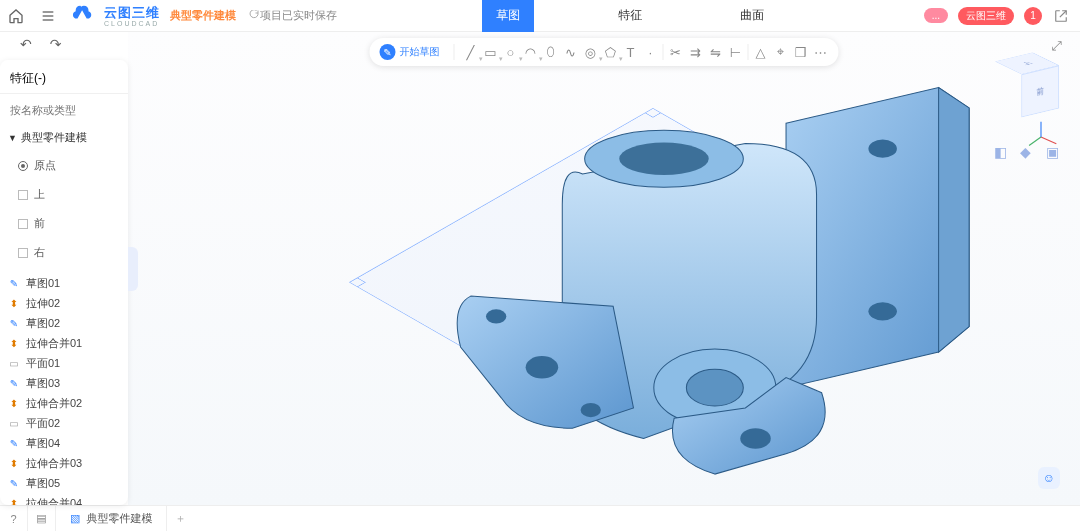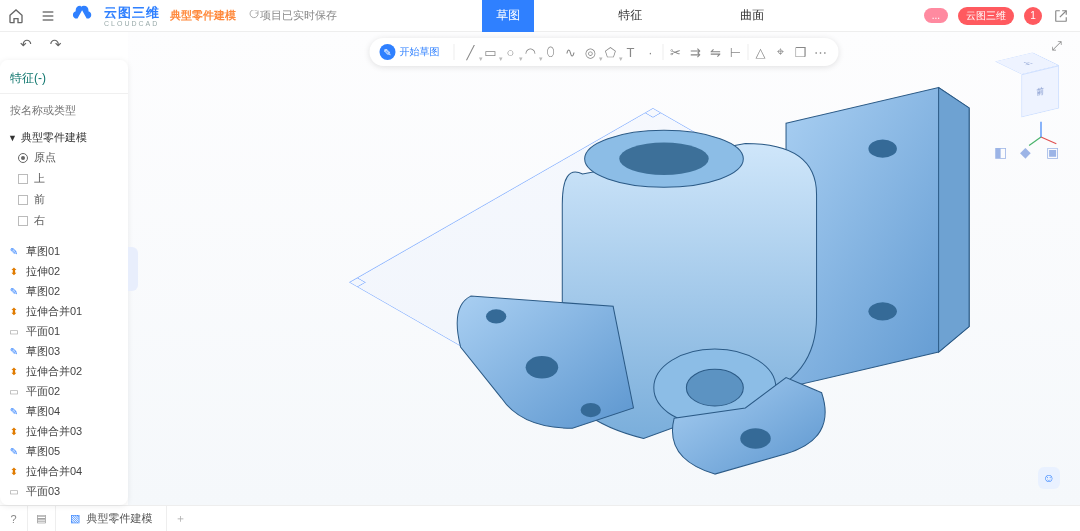--- a/index.html
+++ b/index.html
@@ -24,27 +24,27 @@
 
   
   .workspace { position:relative; height: calc(531px - 32px - 26px); display:flex; }
 
   
   .undo-row { position:absolute; top:4px; left:20px; display:flex; gap:18px; color:#666; z-index:3;}
   .undo-row span { cursor:pointer; font-size:14px; }
 
   
   .sidebar { width:128px; background:#fff; margin-top:28px; border-radius:8px; box-shadow:0 1px 6px rgba(0,0,0,.08); display:flex; flex-direction:column; overflow:hidden; z-index:2; }
-  .side-head { padding:10px 10px 6px; font-size:12px; color:#0f766e; border-bottom:1px solid #f0f0f0; }
+  .side-head { padding:10px 10px 6px; font-size:12px; color:#000000; border-bottom:1px solid #f0f0f0; }
   .side-search { padding:6px 10px; }
   .side-search input { width:100%; border:none; outline:none; font-size:11px; color:#aaa; }
   .side-group { padding:6px 8px 2px; font-size:11px; color:#333; display:flex; align-items:center; gap:4px; }
   .side-group .caret { font-size:9px; }
   .geo-list { padding:0 0 6px 18px; font-size:11px; color:#555; }
-  .geo-list .row { display:flex; align-items:center; gap:6px; padding:3px 0; cursor:pointer; }
+  .geo-list .row { display:flex; align-items:center; gap:6px; padding:3px 0; cursor:pointer;margin-top:8px; }
   .geo-list .mk { width:10px; height:10px; border:1px solid #bbb; display:inline-block; }
   .geo-list .mk.origin { border-radius:50%; border:1px solid #666; position:relative; }
   .geo-list .mk.origin::after { content:""; width:4px; height:4px; border-radius:50%; background:#666; position:absolute; left:2px; top:2px; }
 
   .feat-list { flex:1; overflow:auto; font-size:11px; color:#444; padding:4px 6px 8px; }
   .feat-list .row { display:flex; align-items:center; gap:6px; padding:2.5px 2px; cursor:pointer; white-space:nowrap; }
   .feat-list .ic { width:12px; height:12px; display:inline-flex; align-items:center; justify-content:center; font-size:10px; }
   .ic.sketch { color:#2f80ff; }
   .ic.extrude { color:#e07b00; }
   .ic.plane { color:#999; }

